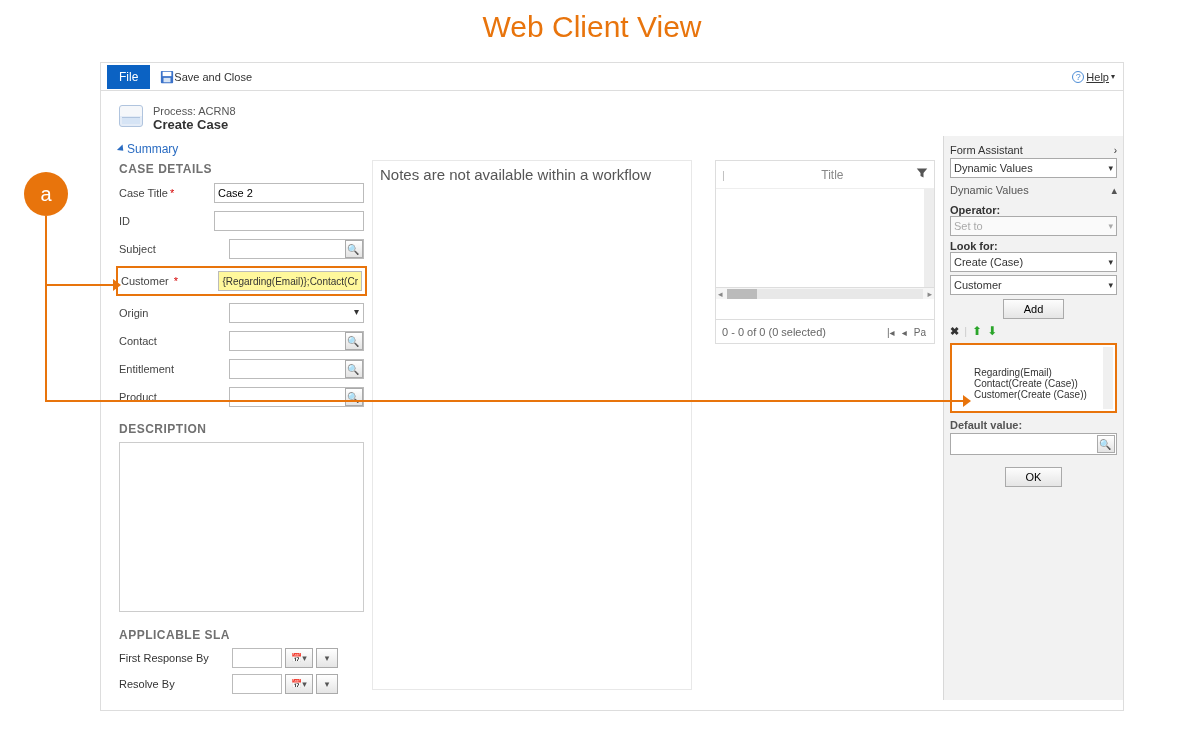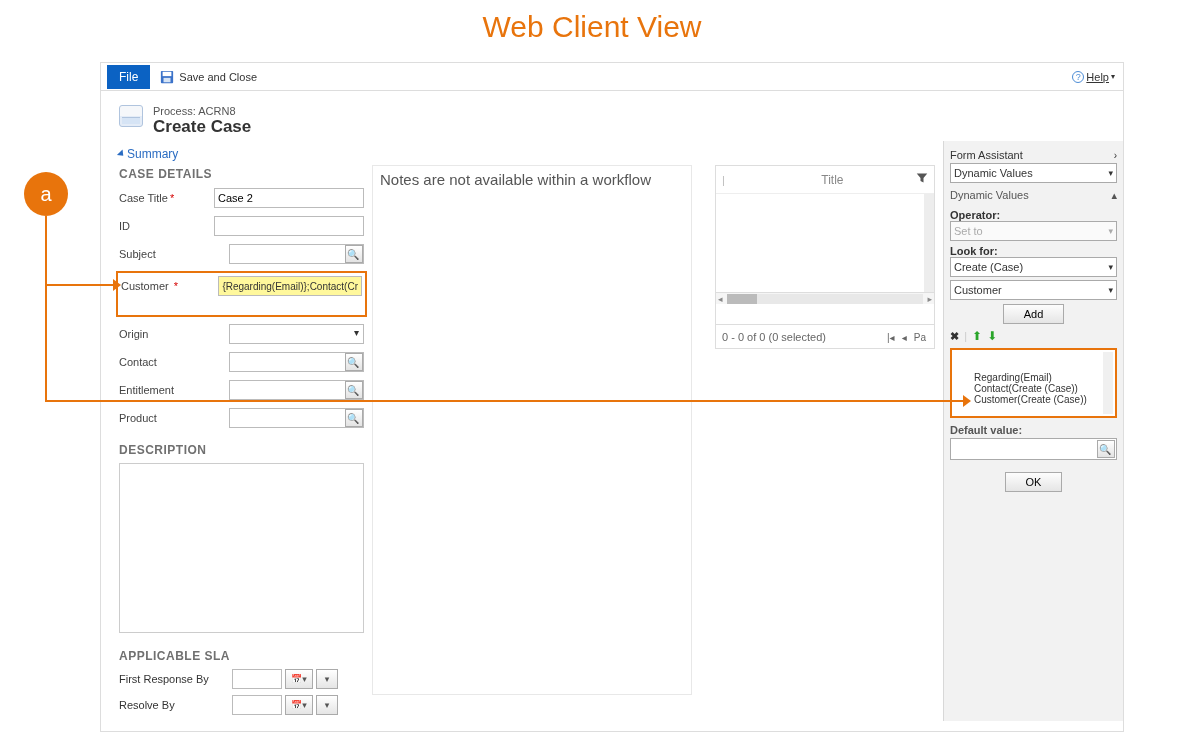--- a/index.html
+++ b/index.html
@@ -34,21 +34,20 @@
   .file-btn {
     background: #0b62c3;
     color: #fff;
     padding: 5px 12px;
     margin-right: 10px;
     font-size: 12px;
   }
   .save-close {
     display: flex;
     align-items: center;
-    gap: 5px;
     font-size: 11px;
     cursor: pointer;
   }
   .save-icon {
     width: 14px; height: 14px;
   }
   .help {
     position: absolute;
     right: 8px;
     display: flex;
@@ -80,21 +79,21 @@
   }
   .header-icon::after {
     content: "";
     position: absolute;
     bottom: 2px; left: 2px; right: 2px;
     height: 6px;
     background: #d6e4f5;
     border-top: 1px solid #b0c4de;
   }
   .header-text .proc { font-size: 11px; color: #555; }
-  .header-text .title { font-size: 17px; font-weight: bold; }
+  .header-text .title { font-size: 13px; font-weight: bold; }
   .content {
     display: flex;
     padding: 0 0 10px 18px;
     gap: 8px;
   }
   .col-left { width: 245px; flex-shrink: 0; }
   .summary-link {
     color: #2a6cc2;
     font-size: 12px;
     margin: 6px 0;
@@ -433,21 +432,21 @@
       </div>
       <div class="form-row">
         <label>Subject</label>
         <div class="lookup">
           <span class="lookup-text"></span>
           <span class="lookup-btn">🔍</span>
         </div>
       </div>
 
       <div class="highlight-row">
-        <div class="form-row" style="margin-bottom:16px;">
+        <div class="form-row" style="margin-bottom:0;">
           <label><span>Customer</span> <span class="req">*</span></label>
           <div class="lookup highlight-field">
             <span class="lookup-text">{Regarding(Email)};Contact(Cr</span>
           </div>
         </div>
       </div>
 
       <div class="form-row" style="margin-top:6px;">
         <label>Origin</label>
         <div class="sel"></div>

